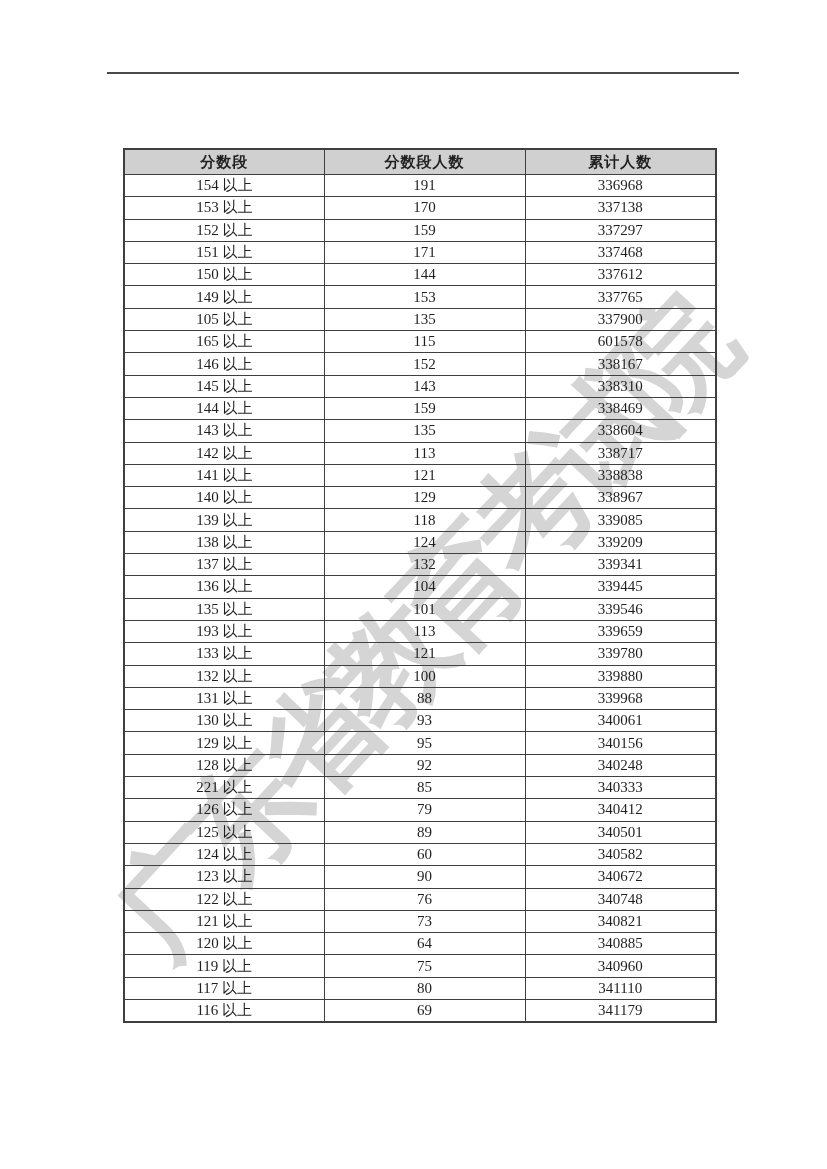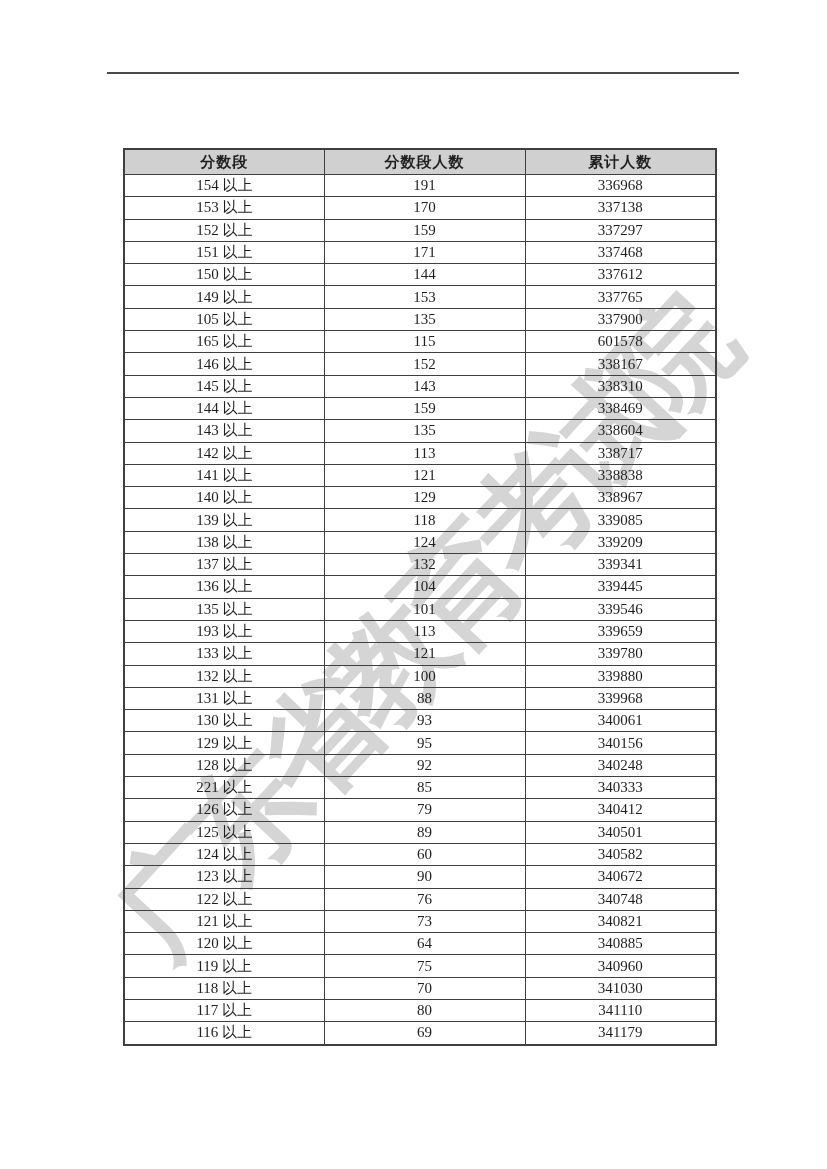--- a/index.html
+++ b/index.html
@@ -277,25 +277,20 @@
           <td>120 以上</td>
           <td>64</td>
           <td>340885</td>
         </tr>
         <tr>
           <td>119 以上</td>
           <td>75</td>
           <td>340960</td>
         </tr>
         <tr>
-          <td>118 以上</td>
-          <td>70</td>
-          <td>341030</td>
-        </tr>
-        <tr>
           <td>117 以上</td>
           <td>80</td>
           <td>341110</td>
         </tr>
         <tr>
           <td>116 以上</td>
           <td>69</td>
           <td>341179</td>
         </tr>
       </tbody>

